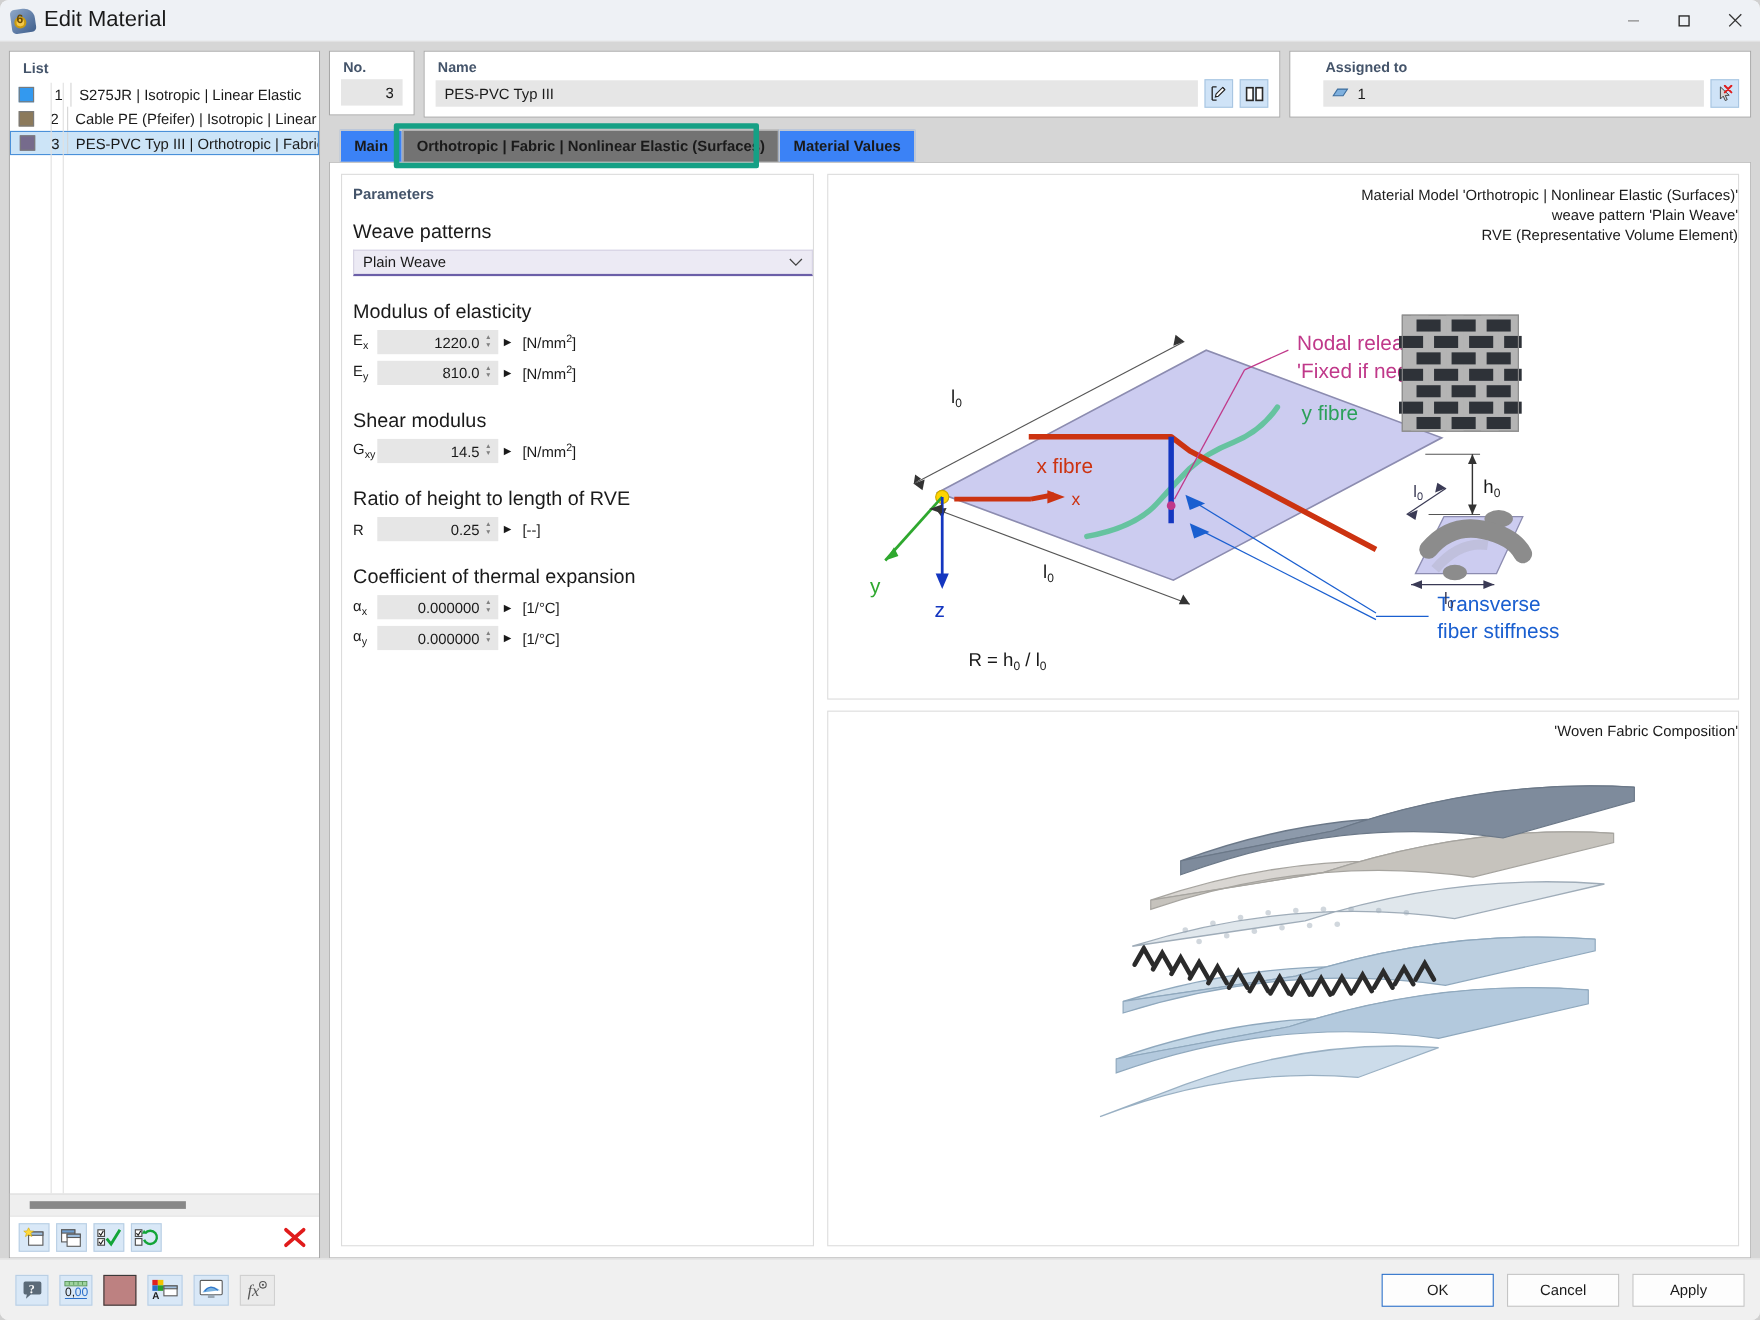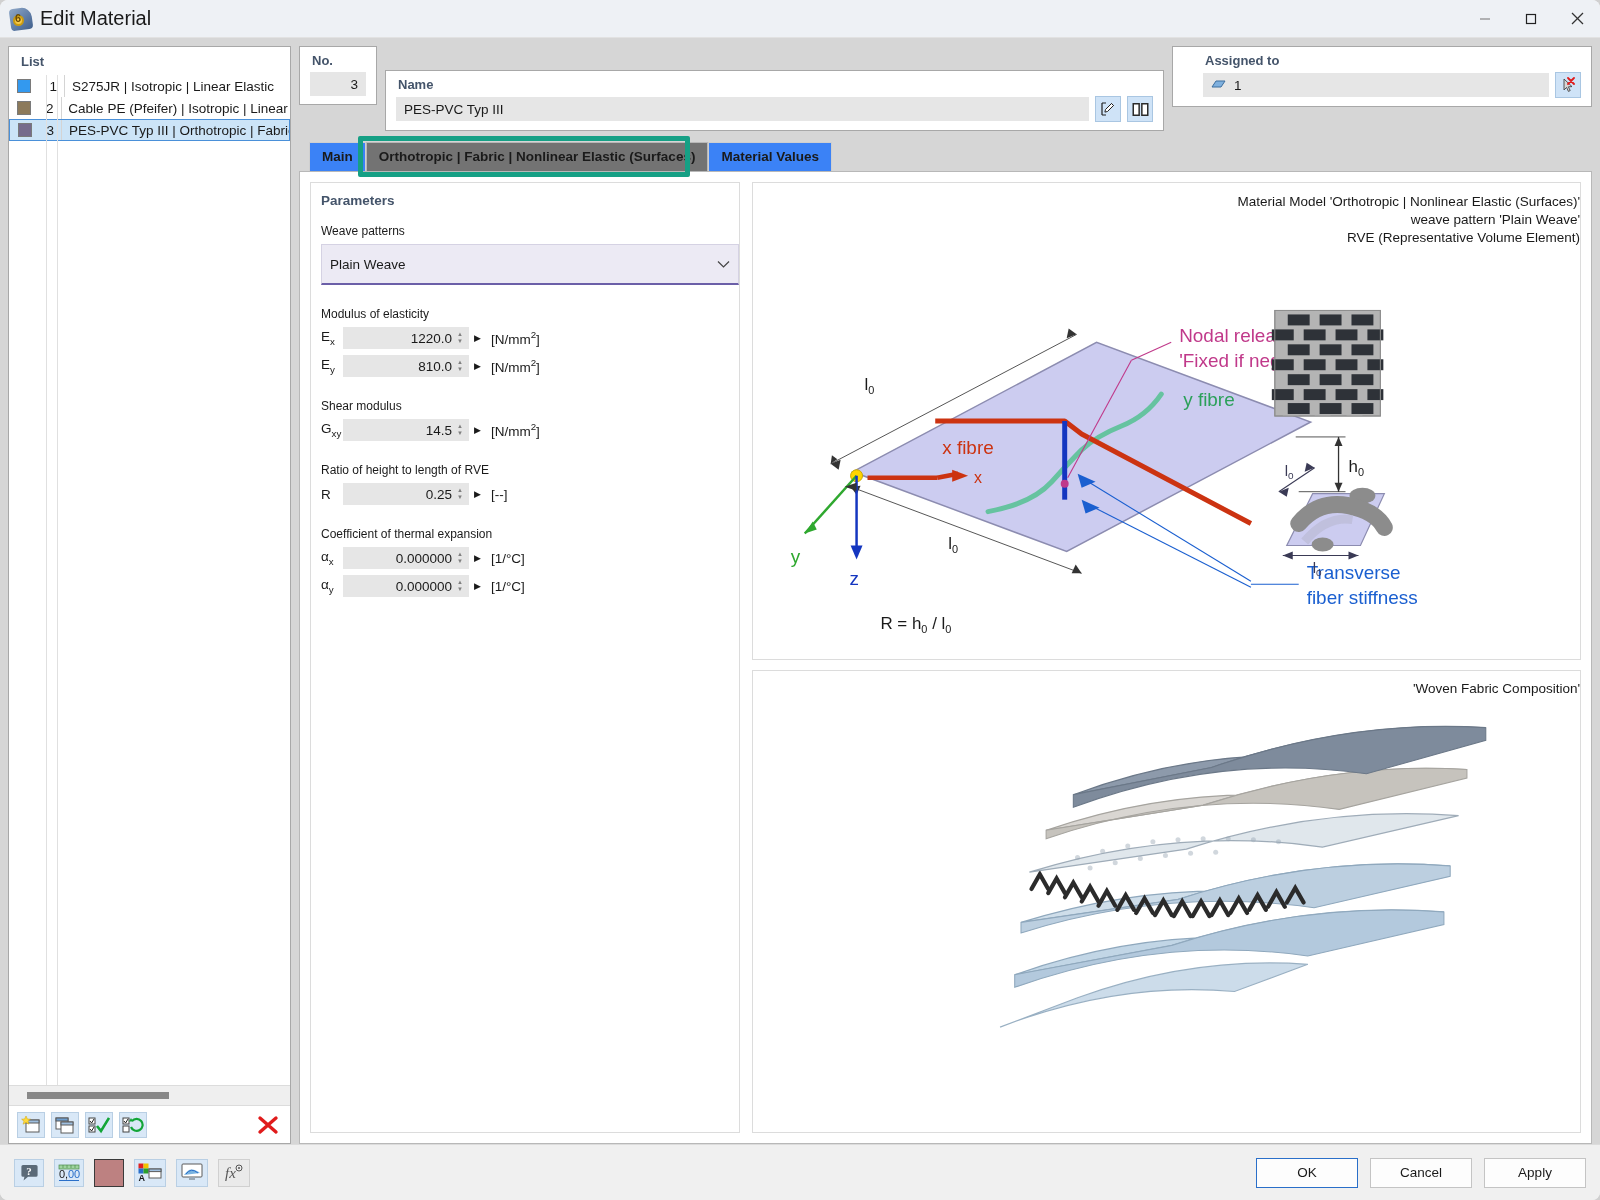--- a/index.html
+++ b/index.html
@@ -82,21 +82,21 @@
     width:28px;height:26px; background:#d9e8f7; border:1px solid #b9cfe4;
     display:flex; align-items:center; justify-content:center; position:relative;
   }
   .tbtn.plain { background:transparent; border:none; }
   
   .rightside { flex:1; display:flex; flex-direction:column; min-width:0; gap:0; }
   .toprow { display:flex; gap:8px; align-items:flex-start; }
   .fieldbox { background:#fff; border:1px solid #a8a8a8; padding:0 0 8px 0; }
   .fieldbox .grouphead { padding:6px 10px 4px 12px; }
   .nobox { width:78px; }
-  .namebox { flex:1; min-width:0;margin-top:24px; }
+  .namebox { flex:1; min-width:0; }
   .inpline { display:flex; align-items:center; gap:6px; padding:0 10px; }
   .roinput {
     background:#e6e6e6; height:24px; display:flex; align-items:center;
     padding:0 8px; font-size:13.5px; color:#1a1a1a;
   }
   .nobox .roinput { justify-content:flex-end; width:58px; }
   .namebox .roinput { flex:1; }
   .iconbtn {
     width:26px;height:26px; background:#cfe3f7; border:1px solid #a9c6e2;
     display:flex;align-items:center;justify-content:center; flex:0 0 26px;
@@ -118,31 +118,31 @@
     pointer-events:none;
   }
   
   .content {
     flex:1; display:flex; gap:12px; background:#fff; border:1px solid #b8b8b8;
     padding:10px; min-height:0;
   }
   .leftcol { width:430px; flex:0 0 430px; border:1px solid #dcdcdc;
              padding:10px 0 0 10px; }
   .sectitle { font-weight:bold; color:#44546a; margin-bottom:16px; font-size:13.5px; }
-  .sublabel { margin:0 0 6px 0; font-size:12px; }
+  .sublabel { margin:0 0 6px 0; font-size:18px; }
   .combo {
-    width:418px; height:41px; background:#eceaf4; border:1px solid #d5d2e3;
+    width:418px; height:24px; background:#eceaf4; border:1px solid #d5d2e3;
     border-bottom:2px solid #6b5fa8; display:flex; align-items:center;
     padding:0 8px; justify-content:space-between; font-size:13.5px;
     margin-bottom:22px;
   }
   .param { display:flex; align-items:center; margin-bottom:6px; font-size:13.5px; }
   .param .sym { width:22px; flex:0 0 22px; }
   .spin {
-    width:126px; height:22px; background:#e6e6e6; display:flex; align-items:center;
+    width:110px; height:22px; background:#e6e6e6; display:flex; align-items:center;
     justify-content:flex-end; padding:0 3px 0 6px;
   }
   .spin .val { flex:1; text-align:right; }
   .spinarrows {
     display:flex; flex-direction:column; justify-content:center;
     margin-left:5px; gap:2px; width:9px;
   }
   .spinarrows span { font-size:6px; line-height:5px; color:#808080; }
   .spintri { margin-left:5px; font-size:9px; color:#1a1a1a; }
   .unit { margin-left:10px; }

